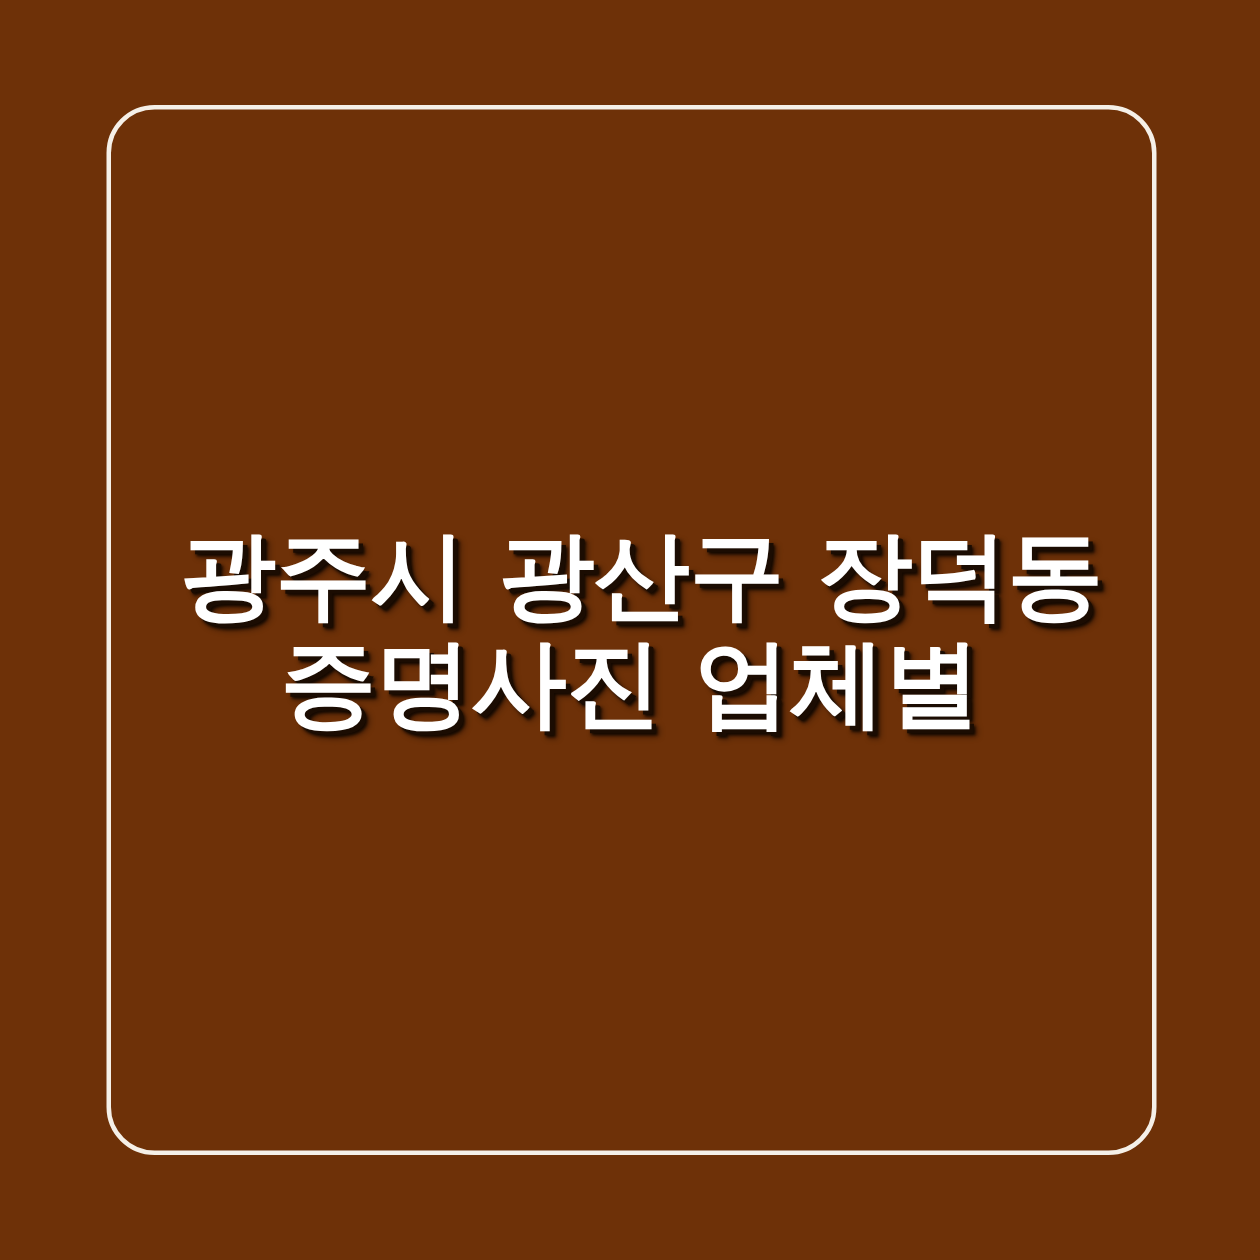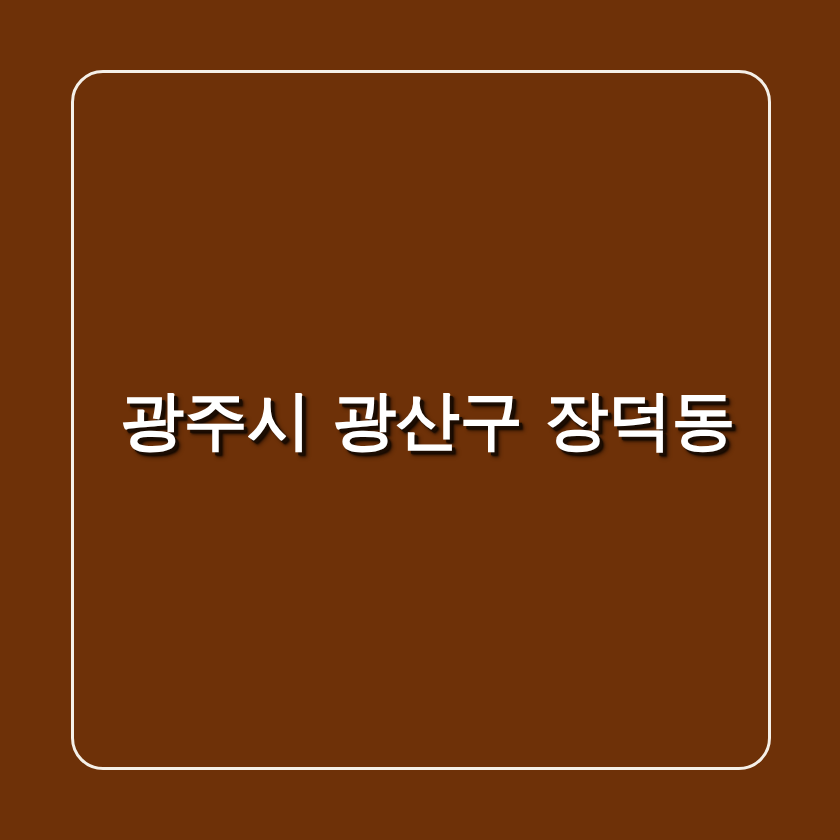--- a/index.html
+++ b/index.html
@@ -67,15 +67,16 @@
 </style>
 </head>
 <body>
 
 <div id="card">
 
   <div id="frame"></div>
 
   <div id="title-block">
     <span class="title-line">광주시 광산구 장덕동</span>
+    <span class="title-line">증명사진 업체별</span>
   </div>
 
 </div>
 
 </body></html>

